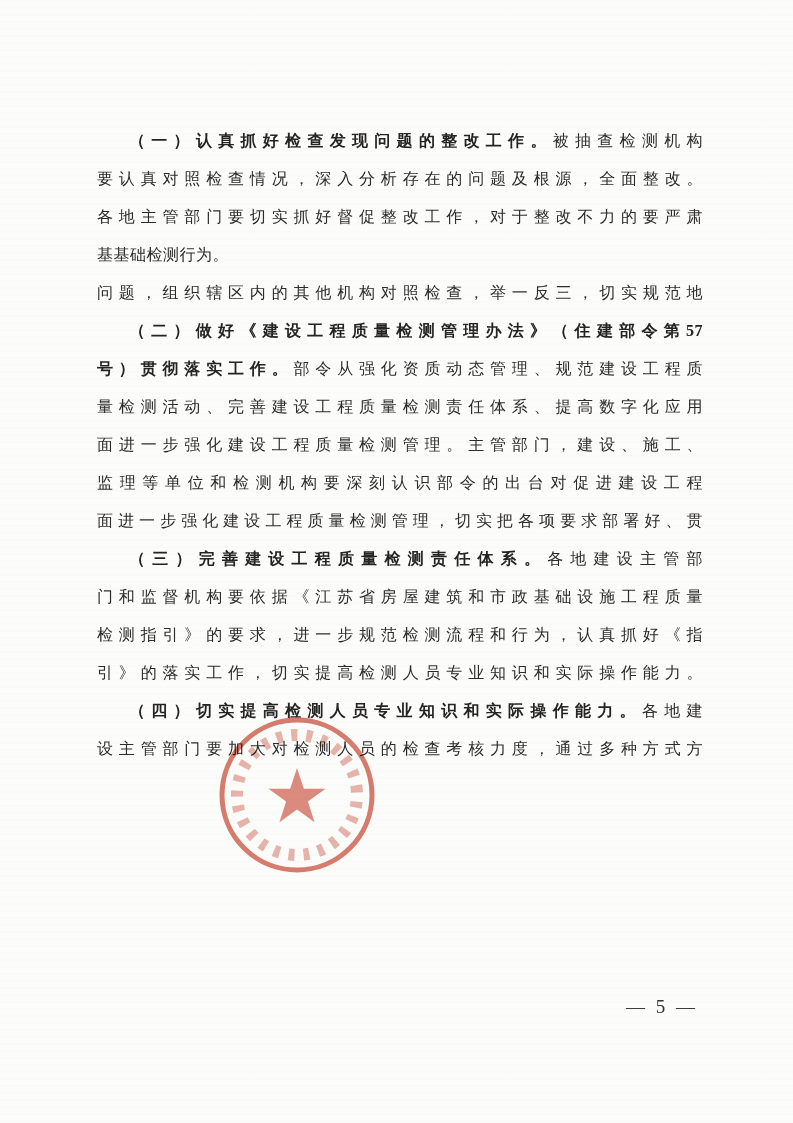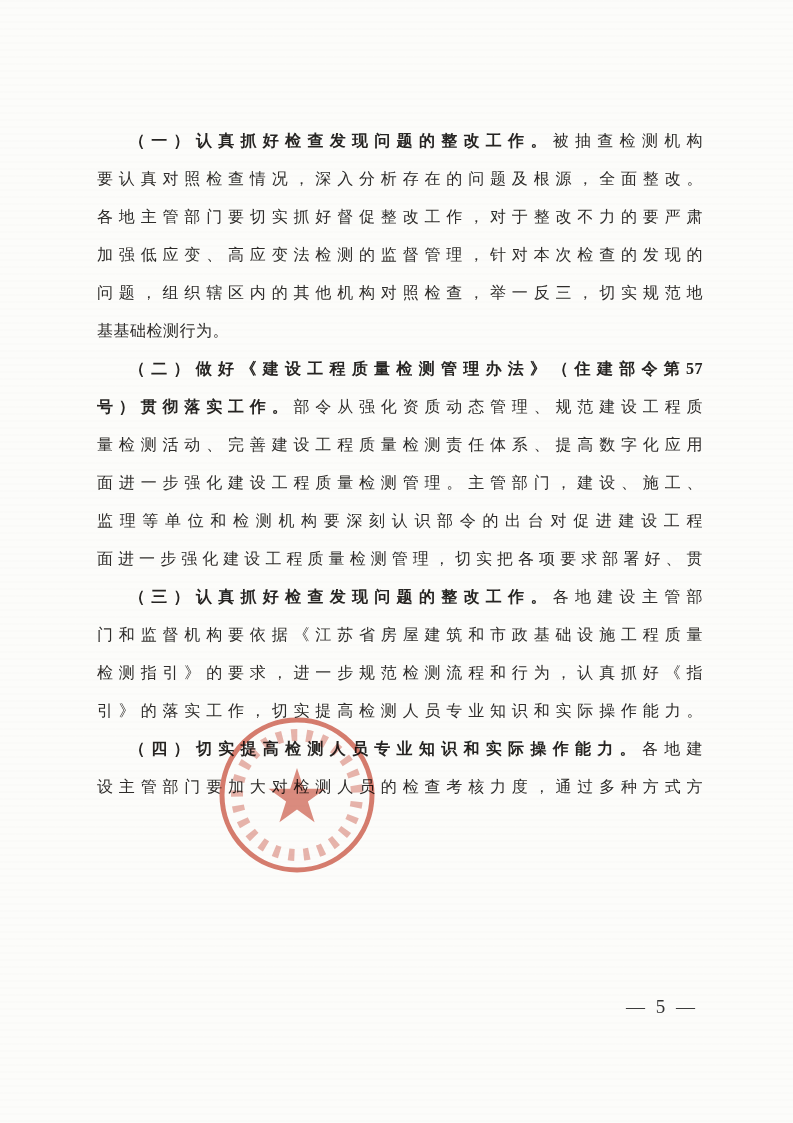--- a/index.html
+++ b/index.html
@@ -56,41 +56,40 @@
 
   <div class="text-block">
 
     <div class="line fill indent"><span class="b">（一）认真抓好检查发现问题的整改工作。</span><span>被抽查检测机构</span></div>
 
     <div class="line fill"><span>要认真对照检查情况，深入分析存在的问题及根源，全面整改。</span></div>
 
     <div class="line fill"><span>各地主管部门要切实抓好督促整改工作，对于整改不力的要严肃</span></div>
 
 
-    <div class="line fill"><span>加强低应变、高应变法检测的监督管理，针对本次检查的发现的</span></div>
+
+    <div class="line"><span>基基础检测行为。</span></div>
 
     <div class="line fill"><span>问题，组织辖区内的其他机构对照检查，举一反三，切实规范地</span></div>
-
-    <div class="line"><span>基基础检测行为。</span></div>
 
     <div class="line fill indent"><span class="b">（二）做好《建设工程质量检测管理办法》（住建部令第57</span><span></span></div>
 
     <div class="line fill"><span class="b">号）贯彻落实工作。</span><span>部令从强化资质动态管理、规范建设工程质</span></div>
 
     <div class="line fill"><span>量检测活动、完善建设工程质量检测责任体系、提高数字化应用</span></div>
 
 
     <div class="line fill"><span>面进一步强化建设工程质量检测管理。主管部门，建设、施工、</span></div>
 
     <div class="line fill"><span>监理等单位和检测机构要深刻认识部令的出台对促进建设工程</span></div>
 
     <div class="line fill"><span>面进一步强化建设工程质量检测管理，切实把各项要求部署好、贯</span></div>
 
 
-    <div class="line fill indent"><span class="b">（三）认真抓好检查发现问题的整改工作。</span><span>各地建设主管部</span></div>
+    <div class="line fill indent"><span class="b">（三）完善建设工程质量检测责任体系。</span><span>各地建设主管部</span></div>
 
     <div class="line fill"><span>门和监督机构要依据《江苏省房屋建筑和市政基础设施工程质量</span></div>
 
     <div class="line fill"><span>检测指引》的要求，进一步规范检测流程和行为，认真抓好《指</span></div>
 
     <div class="line fill"><span>引》的落实工作，切实提高检测人员专业知识和实际操作能力。</span></div>
 
     <div class="line fill indent"><span class="b">（四）切实提高检测人员专业知识和实际操作能力。</span><span>各地建</span></div>
 
     <div class="line fill"><span>设主管部门要加大对检测人员的检查考核力度，通过多种方式方</span></div>

